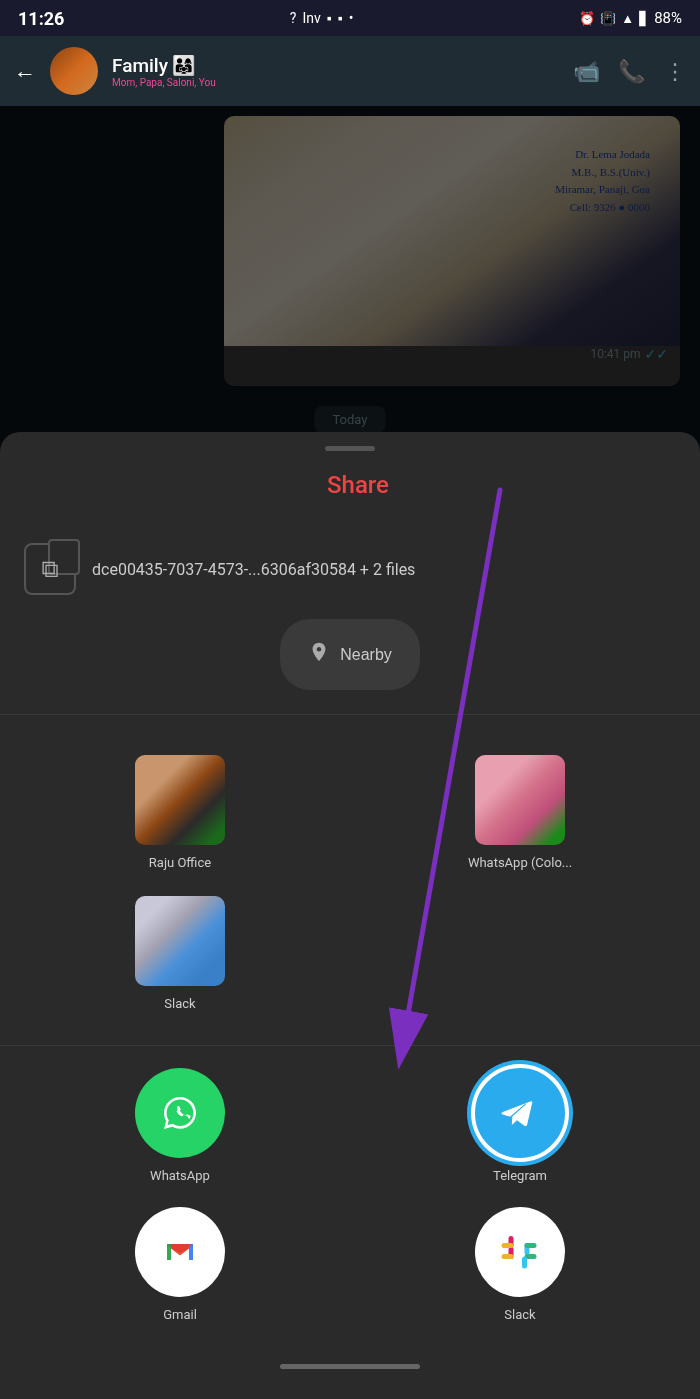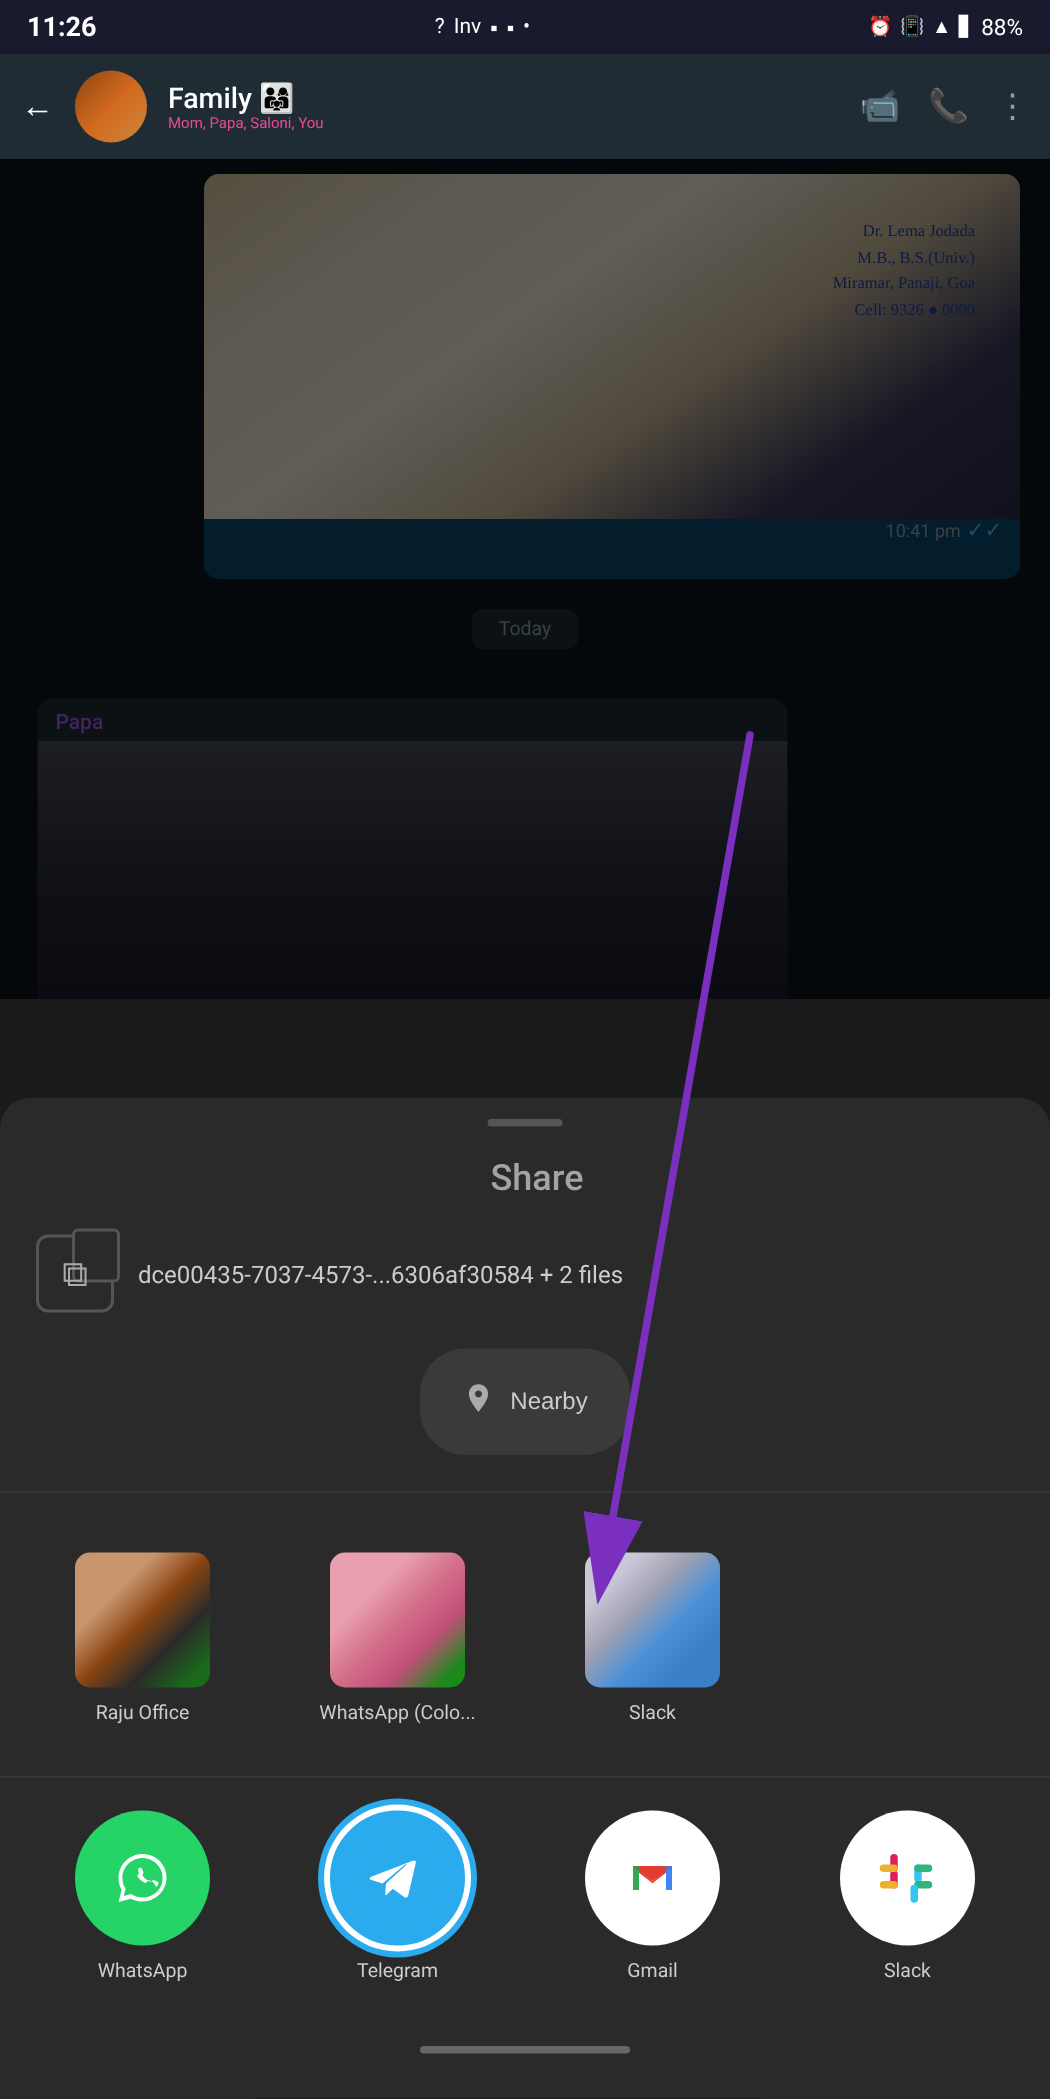--- a/index.html
+++ b/index.html
@@ -106,23 +106,23 @@
       background: #0b141a;
       position: relative;
       overflow: hidden;
     }
 
     
     .message-bubble {
       position: absolute;
       right: 20px;
       top: 10px;
-      background: #0c4a6e;
+      background: #404040;
       border-radius: 10px;
-      width: 544px;
+      width: 456px;
       height: 270px;
       overflow: hidden;
     }
     .message-image {
       width: 100%;
       height: 230px;
       background: linear-gradient(
         145deg,
         #d4c5a0 0%,
         #e8dcc8 20%,
@@ -214,25 +214,25 @@
       padding-bottom: 30px;
     }
     .sheet-handle {
       width: 50px;
       height: 5px;
       background: #555;
       border-radius: 3px;
       margin: 14px auto 20px;
     }
     .sheet-title {
-      color: #a3a3a3;
+      color: #ef4444;
       font-size: 24px;
       font-weight: 500;
       text-align: center;
-      margin-bottom: 24px;
+      margin-bottom: 44px;
       padding-left: 16px;
     }
     .file-row {
       display: flex;
       align-items: center;
       gap: 16px;
       padding: 0 24px 24px;
     }
     .copy-icon {
       width: 52px;
@@ -287,21 +287,21 @@
     }
     .divider-line {
       height: 1px;
       background: #3a3a3a;
       margin: 0 0 28px;
     }
 
     
     .app-grid {
       display: grid;
-      grid-template-columns: repeat(4, 1fr);
+      grid-template-columns: repeat(2, 1fr);
       gap: 0;
       padding: 0 10px;
       margin-bottom: 20px;
     }
     .app-item {
       display: flex;
       flex-direction: column;
       align-items: center;
       padding: 12px 8px;
       gap: 10px;

